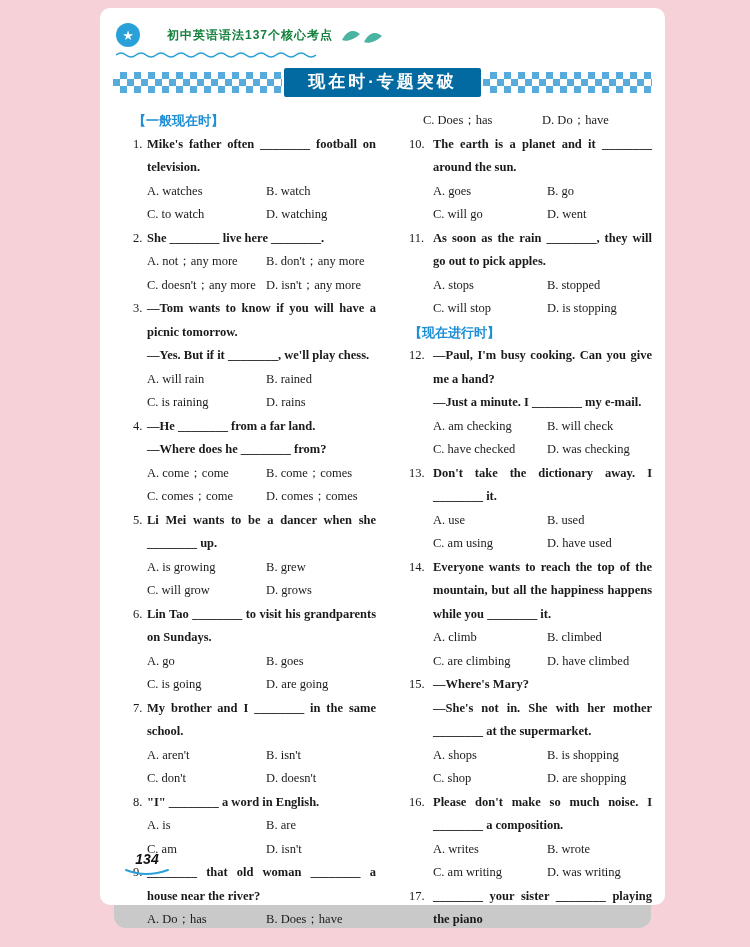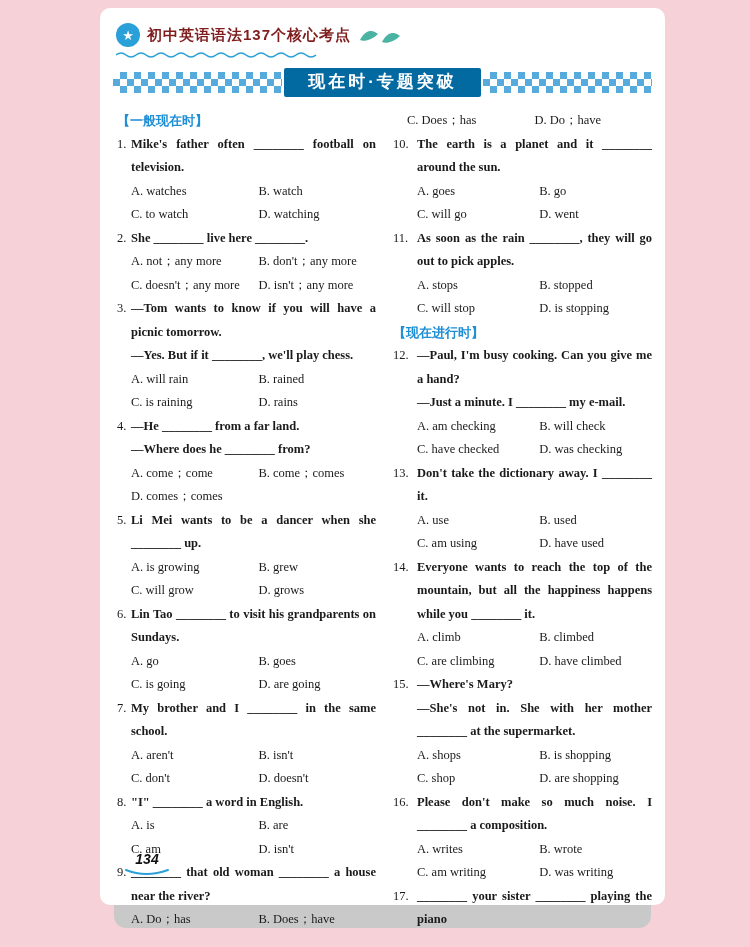--- a/index.html
+++ b/index.html
@@ -21,21 +21,21 @@
     position:absolute;left:16px;top:13px;height:28px;
     display:flex;align-items:center;gap:7px;z-index:2;
   }
   .logo{
     width:24px;height:24px;border-radius:50%;background:#2aa0d8;color:#fff;
     display:flex;align-items:center;justify-content:center;
     font-size:13px;font-family:"DejaVu Sans",sans-serif;flex:0 0 auto;
   }
   .book-title{
     font-family:"Liberation Sans",sans-serif;font-weight:bold;
-    font-size:15px;color:#7f1d1d;letter-spacing:1px;white-space:nowrap;
+    font-size:12px;color:#15803d;letter-spacing:1px;white-space:nowrap;margin-left:20px;
   }
   .wave{position:absolute;left:16px;top:42px;z-index:2;}
   
   .banner{
     position:absolute;left:13px;right:13px;top:60px;height:28px;
     display:flex;align-items:center;z-index:2;
   }
   .checker{
     flex:1;height:21px;
     background-image:conic-gradient(#57abdc 0 25%,#ffffff 0 50%,#57abdc 0 75%,#ffffff 0);
@@ -46,21 +46,21 @@
     font-family:"Liberation Sans",sans-serif;font-weight:bold;
     font-size:17px;letter-spacing:3px;line-height:20px;
     padding:4px 24px 5px;margin:0 2px;white-space:nowrap;border-radius:2px;
   }
   
   .content{
     position:absolute;left:17px;right:13px;top:101px;
     display:flex;gap:17px;z-index:2;
   }
   .col{
-    flex:1;min-width:0;font-size:12.5px;line-height:23.5px;color:#1a1a1a;
+    flex:1;min-width:0;font-size:12.5px;line-height:23.5px;color:#1a1a1a;margin-left:16px;
   }
   .sec{
     font-family:"Liberation Sans",sans-serif;font-weight:bold;
     color:#1e8ed5;font-size:13px;
   }
   .q{position:relative;}
   .qn{position:absolute;left:0;top:0;}
   .stem{text-align:justify;font-weight:bold;}
   .opts{display:grid;grid-template-columns:52% 48%;}
   
@@ -131,20 +131,21 @@
             <div class="opt">D. rains</div>
           </div>
         </div>
         <div class="q" style="padding-left: 14px;">
           <span class="qn">4.</span>
           <div class="stem">—He ________ from a far land.</div>
           <div class="stem">—Where does he ________ from?</div>
           <div class="opts">
             <div class="opt">A. come；come</div>
             <div class="opt">B. come；comes</div>
+            <div class="opt">C. comes；come</div>
             <div class="opt">D. comes；comes</div>
           </div>
         </div>
         <div class="q" style="padding-left: 14px;">
           <span class="qn">5.</span>
           <div class="stem">Li Mei wants to be a dancer when she ________ up.</div>
           <div class="opts">
             <div class="opt">A. is growing</div>
             <div class="opt">B. grew</div>
             <div class="opt">C. will grow</div>

